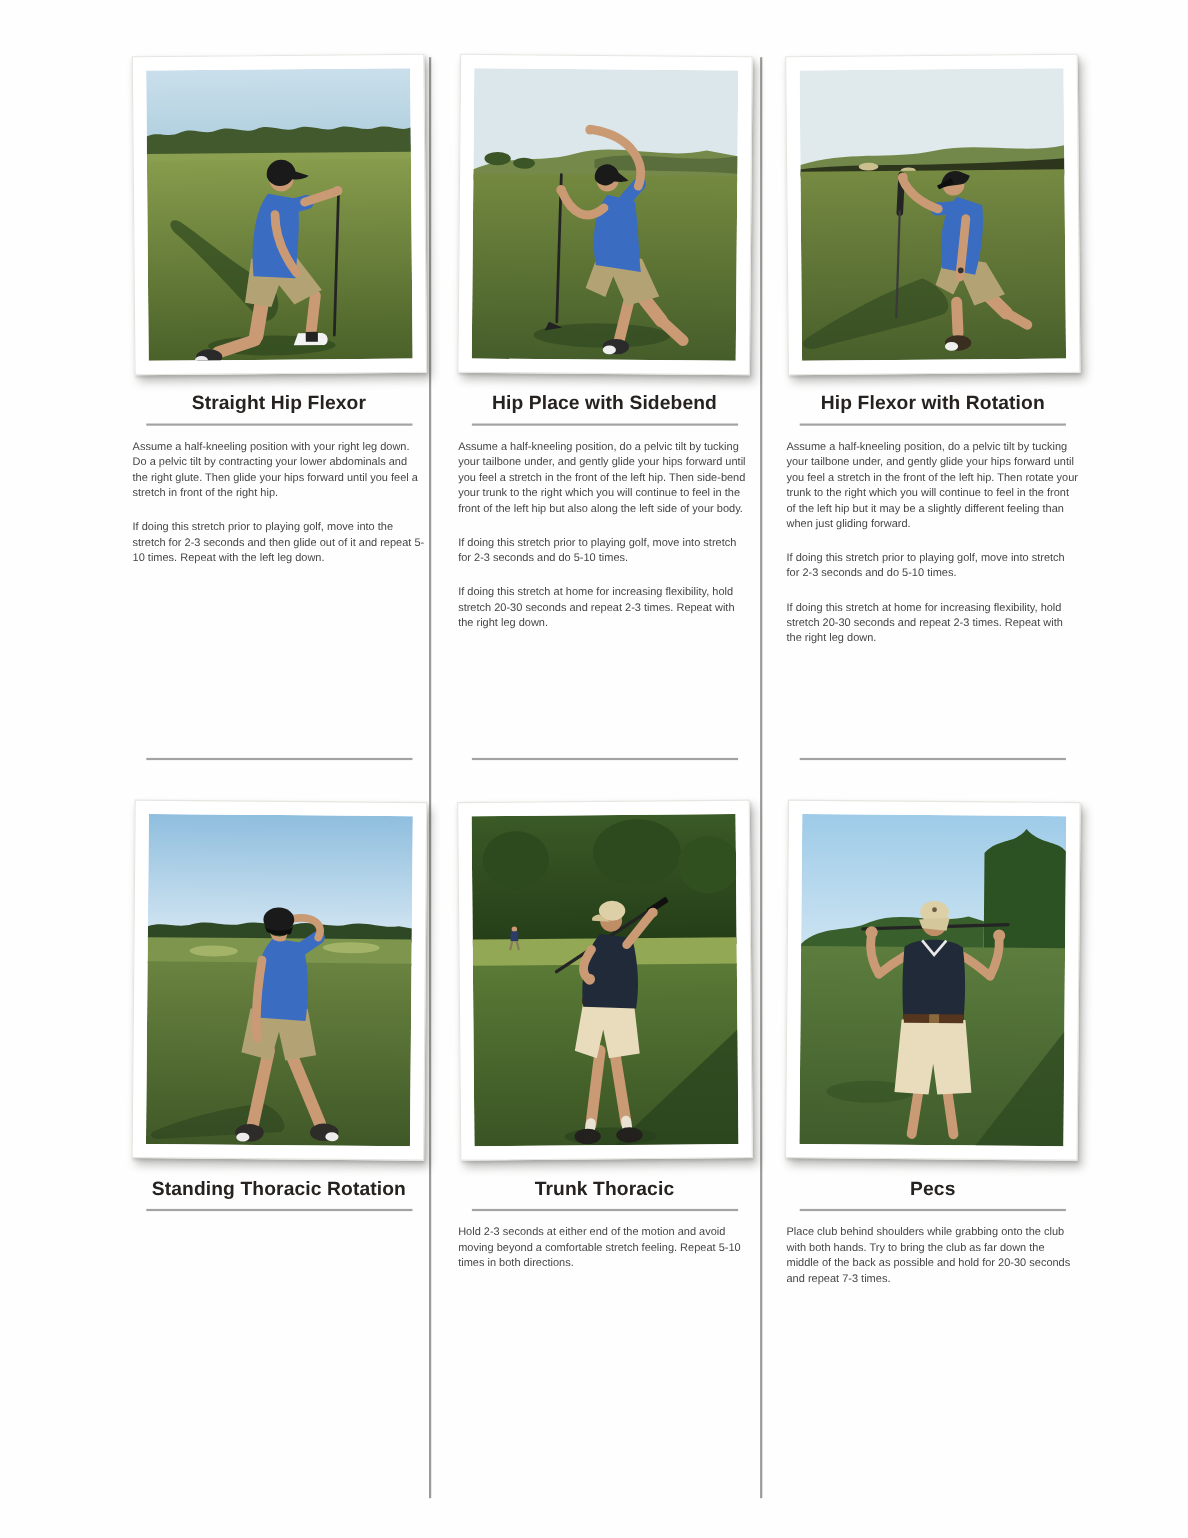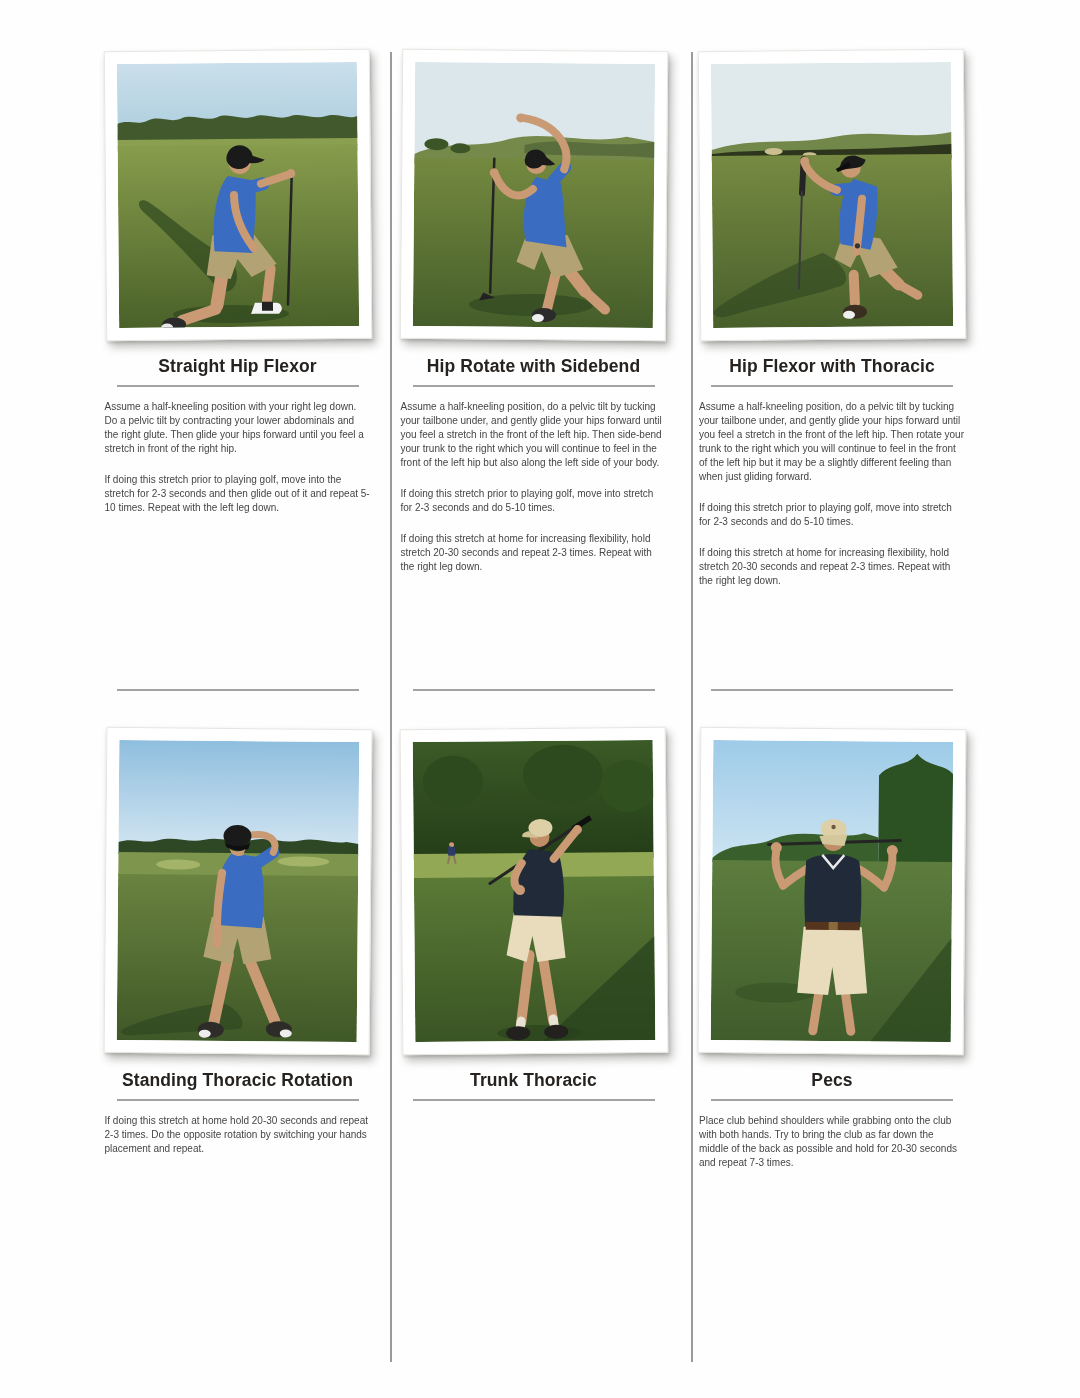--- a/index.html
+++ b/index.html
@@ -7,21 +7,21 @@
     --polo_blue:#3a6cc2; --polo_navy:#212a38; --shorts_khaki:#b3a274; --shorts_cream:#e8dcbd;
     --cap_black:#1a1a1a; --cap_tan:#ddd0a6; --skin:#c99a74;
   }
   *{margin:0;padding:0;box-sizing:border-box;}
   html,body{background:#ffffff;}
   .page{
     position:relative; width:1080px; height:1398px; background:#fefefe; overflow:hidden;
     font-family:"Liberation Sans", sans-serif;
   }
   .grid{
-    position:absolute; left:92px; top:50px; display:grid;
+    position:absolute; left:108px; top:50px; display:grid;
     grid-template-columns:291px 301px 296px;
     grid-template-rows:641px auto;
     row-gap:37px;
   }
   .panel{display:flex; flex-direction:column; align-items:center;}
   .photo{
     background:#ffffff; padding:12px; border:1px solid #e6e5e1;
     box-shadow:4px 6px 9px rgba(60,60,55,.33), 1px 2px 3px rgba(60,60,55,.2);
   }
   .tilt-l{transform:rotate(-0.5deg);}
@@ -141,21 +141,21 @@
             <path d="M139,118 L151,104" class="st-blue" stroke-width="12"></path>
             <path d="M150,106 C158,84 142,60 108,55" class="st-skin" stroke-width="8"></path>
             <circle cx="106" cy="55" r="4.5" class="f-skin"></circle>
             <path d="M119,126 C103,140 89,130 81,112" class="st-skin" stroke-width="8"></path>
             <circle cx="80" cy="110" r="4.5" class="f-skin"></circle>
             <circle cx="122" cy="101" r="10" class="f-skin"></circle>
             <path d="M111,101 a11,11 0 0 1 21,-7 l9,7 c-5,2 -9,1 -13,1 a11,11 0 0 1 -17,-1 z" class="f-capblack"></path>
           </g>
         </svg>
       </figure>
-      <h2 class="title">Hip Rotate with Sidebend</h2>
+      <h2 class="title">Hip Place with Sidebend</h2>
       <div class="title-rule"></div>
       <p>Assume a half-kneeling position, do a pelvic tilt by tucking your tailbone under, and gently glide your hips forward until you feel a stretch in the front of the left hip. Then side-bend your trunk to the right which you will continue to feel in the front of the left hip but also along the left side of your body.</p>
       <p>If doing this stretch prior to playing golf, move into stretch for 2-3 seconds and do 5-10 times.</p>
       <p>If doing this stretch at home for increasing flexibility, hold stretch 20-30 seconds and repeat 2-3 times. Repeat with the right leg down.</p>
       <div class="bottom-rule"></div>
     </section>
 
     <section class="panel">
       <figure class="photo tilt-l">
         <svg width="240" height="264" viewBox="0 0 240 264">
@@ -190,21 +190,21 @@
             <path d="M125,127 C110,122 98,112 93,100" class="st-skin" stroke-width="8"></path>
             <circle cx="93" cy="98" r="4.5" class="f-skin"></circle>
             <path d="M150,136 C148,156 146,172 144,189" class="st-skin" stroke-width="8"></path>
             <circle cx="145" cy="183" r="2.6" fill="#333"></circle>
             <circle cx="139" cy="105" r="10" class="f-skin"></circle>
             <path d="M128,104 q3,-13 16,-11 l10,4 q-2,7 -9,8 l-17,2 z" class="f-capblack"></path>
             <path d="M124,106 l13,-7 2,5 -13,5 z" fill="#0e0e0e"></path>
           </g>
         </svg>
       </figure>
-      <h2 class="title">Hip Flexor with Thoracic</h2>
+      <h2 class="title">Hip Flexor with Rotation</h2>
       <div class="title-rule"></div>
       <p>Assume a half-kneeling position, do a pelvic tilt by tucking your tailbone under, and gently glide your hips forward until you feel a stretch in the front of the left hip. Then rotate your trunk to the right which you will continue to feel in the front of the left hip but it may be a slightly different feeling than when just gliding forward.</p>
       <p>If doing this stretch prior to playing golf, move into stretch for 2-3 seconds and do 5-10 times.</p>
       <p>If doing this stretch at home for increasing flexibility, hold stretch 20-30 seconds and repeat 2-3 times. Repeat with the right leg down.</p>
       <div class="bottom-rule"></div>
     </section>
 
     <section class="panel">
       <figure class="photo tilt-r">
         <svg width="240" height="300" viewBox="0 0 240 300">
@@ -240,21 +240,20 @@
             <path d="M155,111 C161,99 150,91 132,94" class="st-skin" stroke-width="7"></path>
             <path d="M104,132 C100,158 98,180 100,203" class="st-skin" stroke-width="8"></path>
             <ellipse cx="119" cy="95" rx="14" ry="11" class="f-capblack"></ellipse>
             <path d="M106,100 a14,7 0 0 0 26,1 l-2,7 a16,8 0 0 1 -22,-2 z" fill="#0f0f0f"></path>
             <path d="M111,107 a9,5 0 0 0 16,1 l-2,6 a8,5 0 0 1 -12,-2 z" class="f-skin"></path>
           </g>
         </svg>
       </figure>
       <h2 class="title">Standing Thoracic Rotation</h2>
       <div class="title-rule"></div>
-      <p>If doing this stretch at home hold 20-30 seconds and repeat 2-3 times. Do the opposite rotation by switching your hands placement and repeat.</p>
     </section>
 
     <section class="panel">
       <figure class="photo tilt-l">
         <svg width="240" height="300" viewBox="0 0 240 300">
           <defs>
             <linearGradient id="g5tr" x1="0" y1="0" x2="0" y2="1">
                 <stop offset="0" stop-color="#3a5a26"></stop>
                 <stop offset="1" stop-color="#243d18"></stop>
               </linearGradient>
@@ -294,20 +293,21 @@
             <path d="M108,122 C100,134 98,142 104,148" class="st-skin" stroke-width="8"></path>
             <circle cx="106" cy="149" r="5" class="f-skin"></circle>
             <circle cx="126" cy="96" r="10" fill="#c08e66"></circle>
             <ellipse cx="127" cy="87" rx="12" ry="9" class="f-captan"></ellipse>
             <path d="M115,90 q-8,2 -6,6 l16,1 z" fill="#cfc193"></path>
           </g>
         </svg>
       </figure>
       <h2 class="title">Trunk Thoracic</h2>
       <div class="title-rule"></div>
+      <p>Hold 2-3 seconds at either end of the motion and avoid moving beyond a comfortable stretch feeling. Repeat 5-10 times in both directions.</p>
     </section>
 
     <section class="panel">
       <figure class="photo tilt-r">
         <svg width="240" height="300" viewBox="0 0 240 300">
           <defs>
             <linearGradient id="g6sky" x1="0" y1="0" x2="0" y2="1">
                 <stop offset="0" stop-color="#9ecbe8"></stop>
                 <stop offset="1" stop-color="#cfe5f2"></stop>
               </linearGradient>

